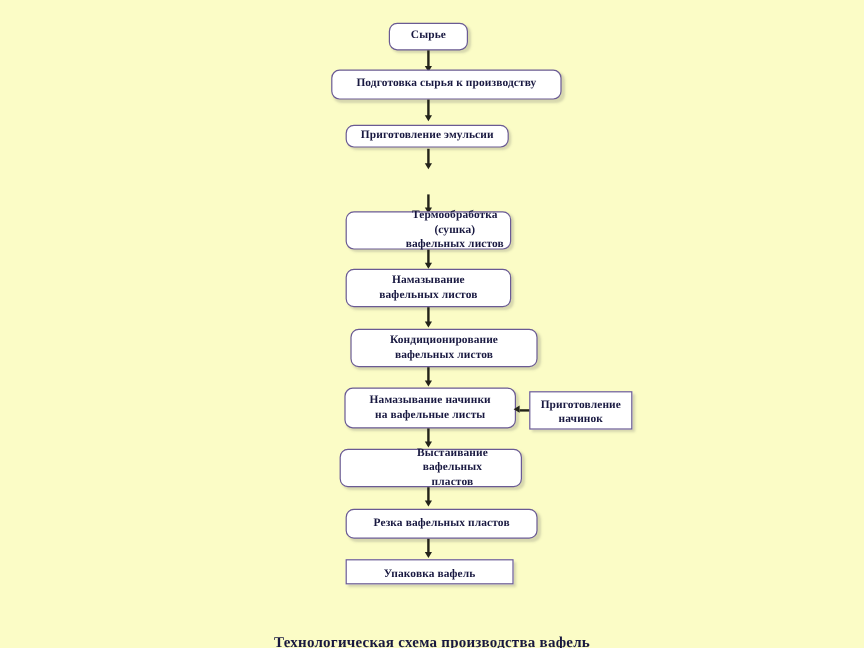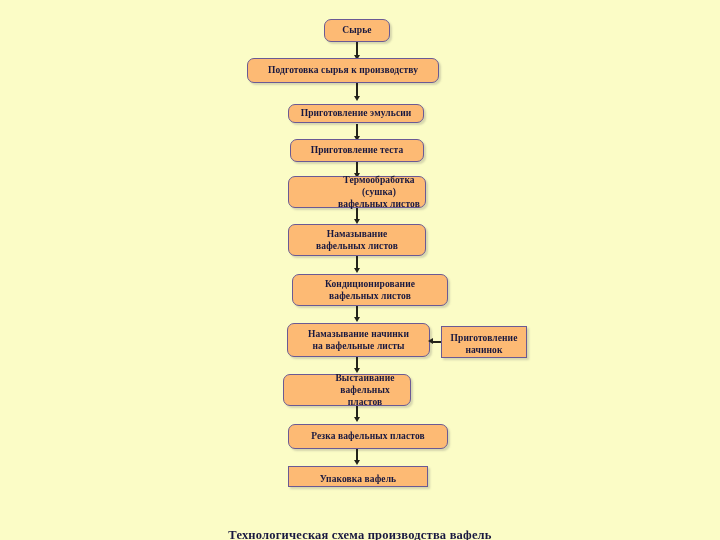--- a/index.html
+++ b/index.html
@@ -18,21 +18,21 @@
     position: absolute;
     left: 0; top: 0;
     width: 720px;
     height: 540px;
   }
 
   
   .node {
     position: absolute;
     box-sizing: border-box;
-    background: #fdba74;
+    background: #ffffff;
     border: 1px solid #6a5a94;
     border-radius: 7px;
     box-shadow: 2px 2px 2px rgba(120,120,110,0.28);
     color: #181840;
     font-weight: bold;
     font-size: 9.5px;
     line-height: 1.28;
     letter-spacing: 0.1px;
     display: flex;
     align-items: center;
@@ -94,35 +94,32 @@
 <body>
 
 <div id="canvas">
 
   <div class="node" style="left:324px; top:19px; width:66px; height:23px;">
     <span class="label">Сырье</span>
   </div>
   <div class="conn-v" style="left:356px; top:42px; height:16px;"></div>
   <div class="arrow-down" style="left:353.5px; top:55px;"></div>
 
-  <div class="node" style="left:247px; top:58px; width:192px; height:25px;">
+  <div class="node" style="left:276px; top:58px; width:192px; height:25px;">
     <span class="label">Подготовка сырья к производству</span>
   </div>
   <div class="conn-v" style="left:356px; top:83px; height:16px;"></div>
   <div class="arrow-down" style="left:353.5px; top:96px;"></div>
 
   <div class="node" style="left:288px; top:104px; width:136px; height:19px;">
     <span class="label">Приготовление эмульсии</span>
   </div>
   <div class="conn-v" style="left:356px; top:124px; height:15px;"></div>
   <div class="arrow-down" style="left:353.5px; top:136px;"></div>
 
-  <div class="node" style="left:290px; top:139px; width:134px; height:23px;">
-    <span class="label">Приготовление теста</span>
-  </div>
   <div class="conn-v" style="left:356px; top:162px; height:14px;"></div>
   <div class="arrow-down" style="left:353.5px; top:173px;"></div>
 
   <div class="node" style="left:288px; top:176px; width:138px; height:32px;padding-left:48px;">
     <span class="label">
       <span>Термообработка (сушка)</span><br>
       <span>вафельных листов</span>
     </span>
   </div>
   <div class="conn-v" style="left:356px; top:208px; height:14px;"></div>
@@ -158,21 +155,21 @@
       <span>Приготовление</span><br>
       <span>начинок</span>
     </span>
   </div>
   <div class="conn-h" style="left:433px; top:341px; width:8px;"></div>
   <div class="arrow-left" style="left:428px; top:337.5px;"></div>
 
   <div class="conn-v" style="left:356px; top:357px; height:14px;"></div>
   <div class="arrow-down" style="left:353.5px; top:368px;"></div>
 
-  <div class="node" style="left:283px; top:374px; width:128px; height:32px;padding-left:40px;">
+  <div class="node" style="left:283px; top:374px; width:152px; height:32px;padding-left:40px;">
     <span class="label">
       <span>Выстаивание   вафельных</span><br>
       <span>пластов</span>
     </span>
   </div>
   <div class="conn-v" style="left:356px; top:406px; height:14px;"></div>
   <div class="arrow-down" style="left:353.5px; top:417px;"></div>
 
   <div class="node" style="left:288px; top:424px; width:160px; height:25px;">
     <span class="label">Резка вафельных пластов</span>

